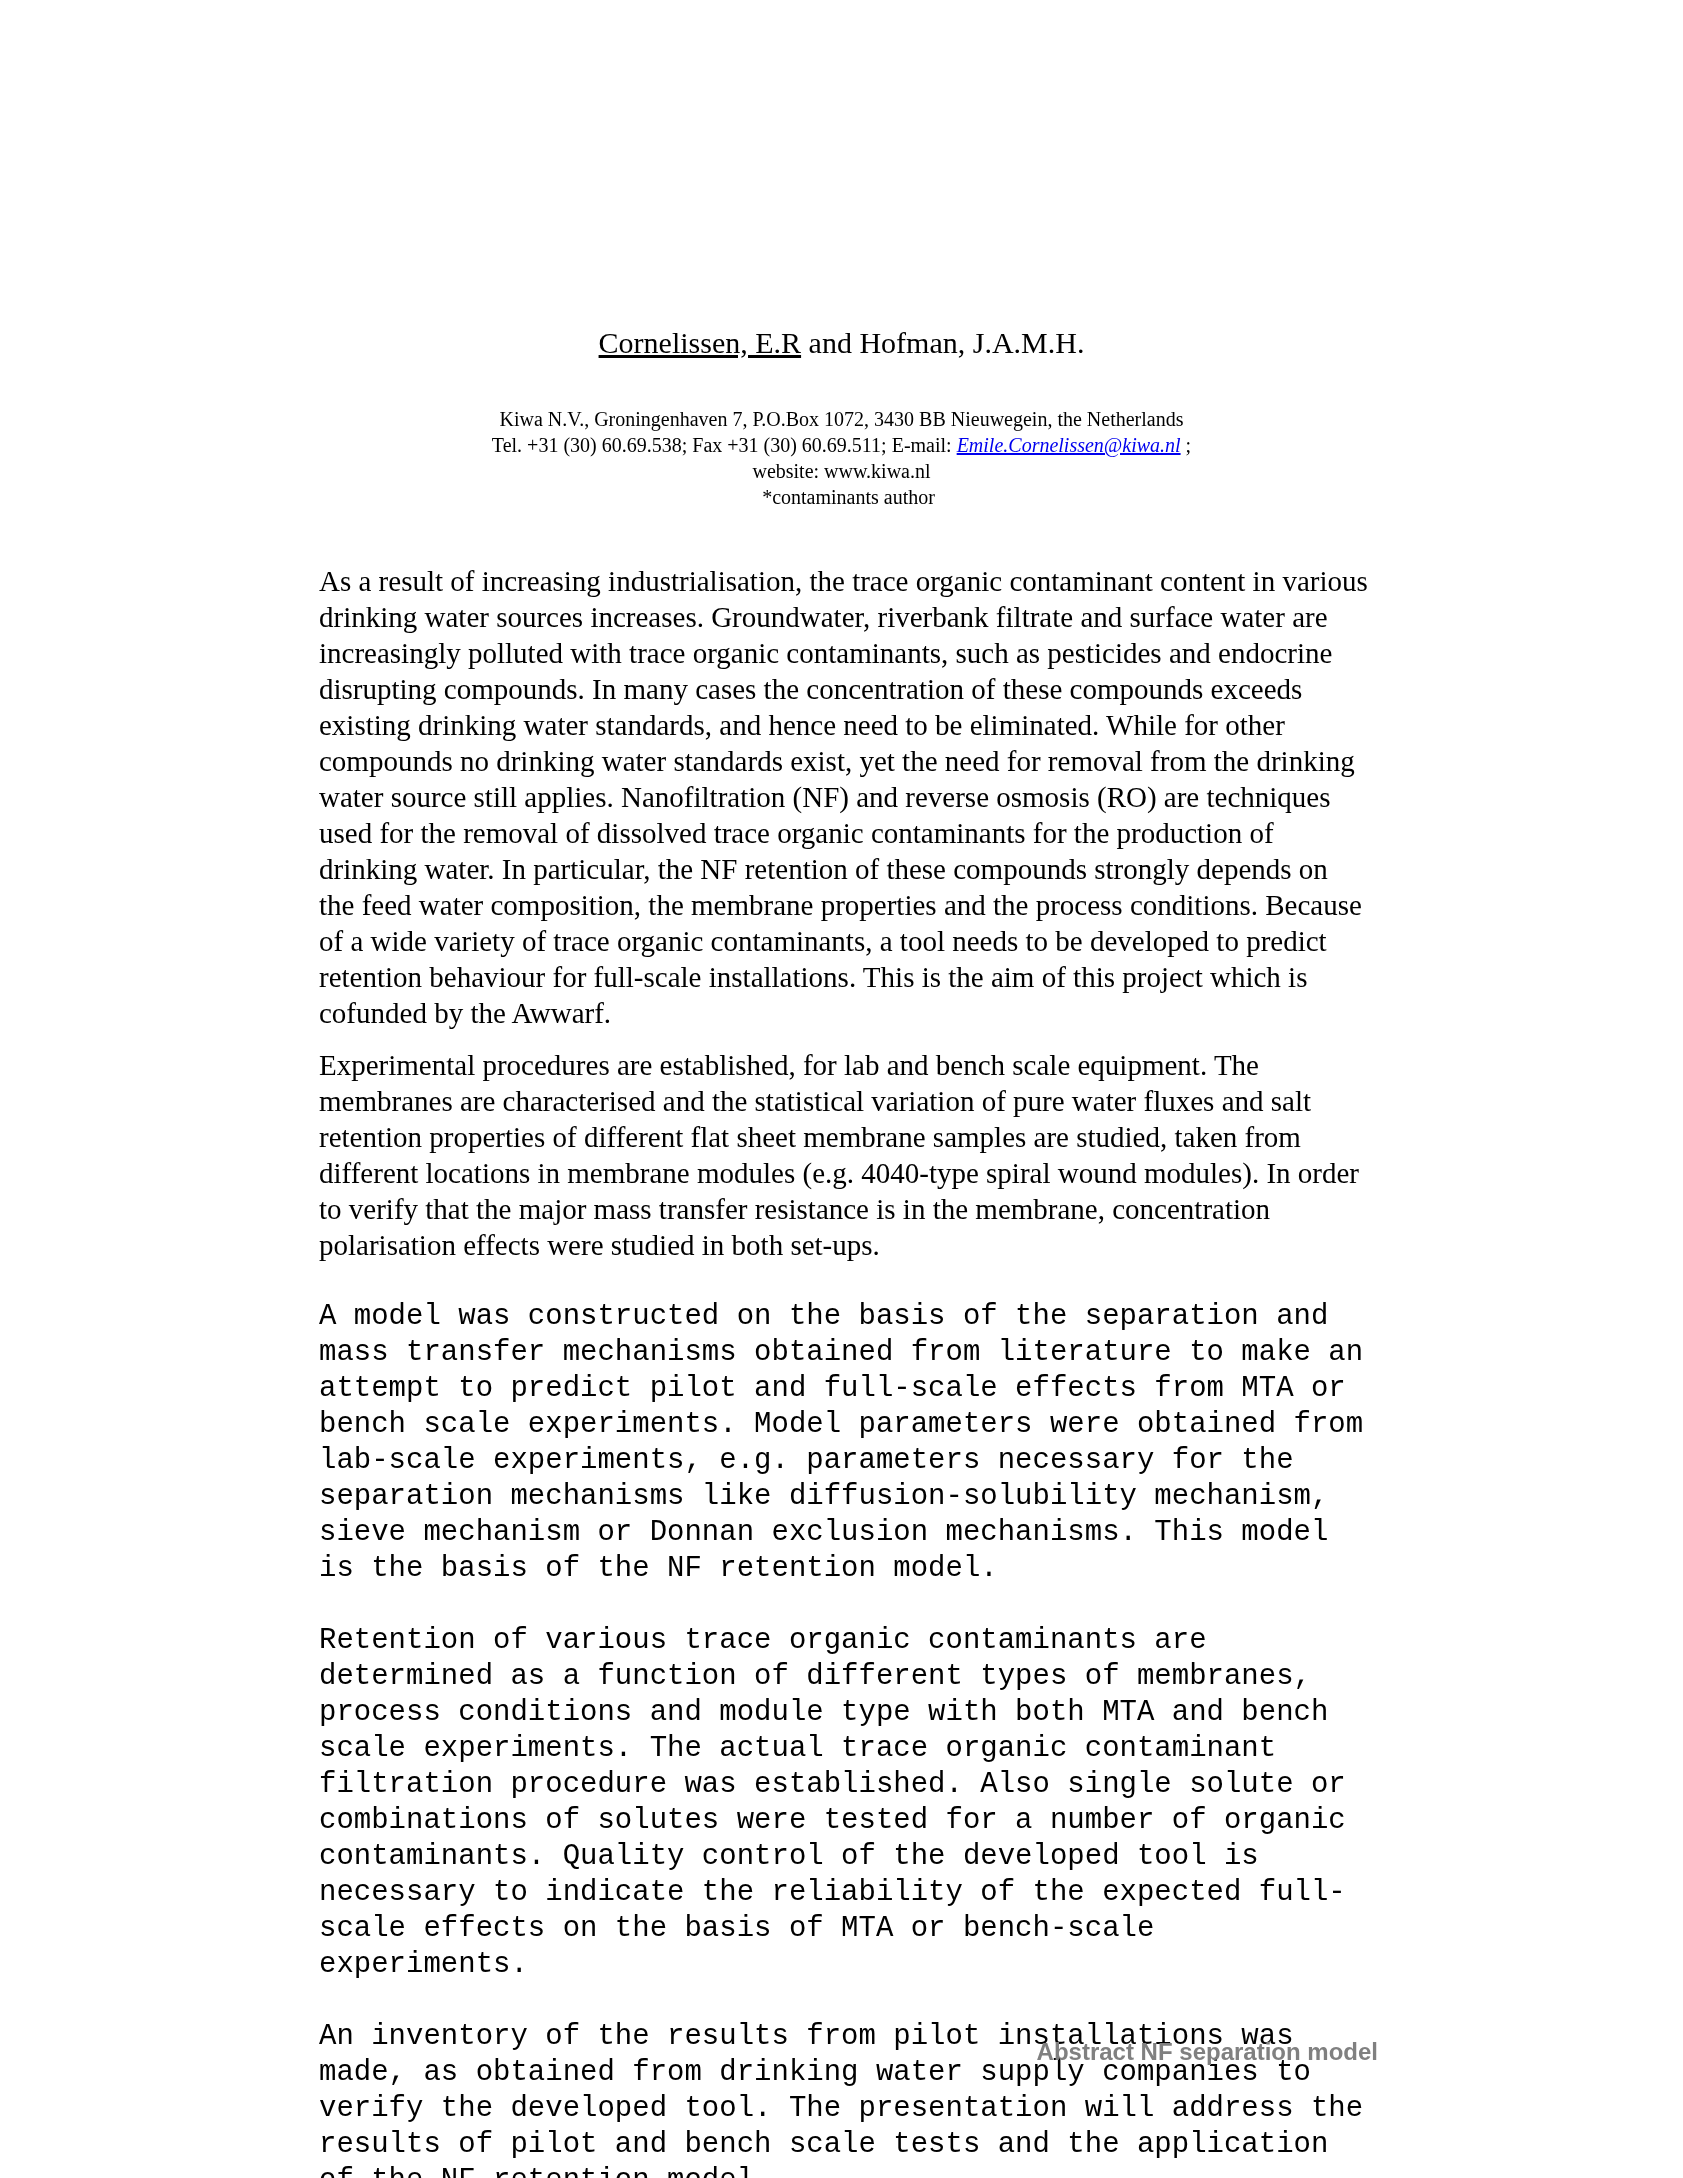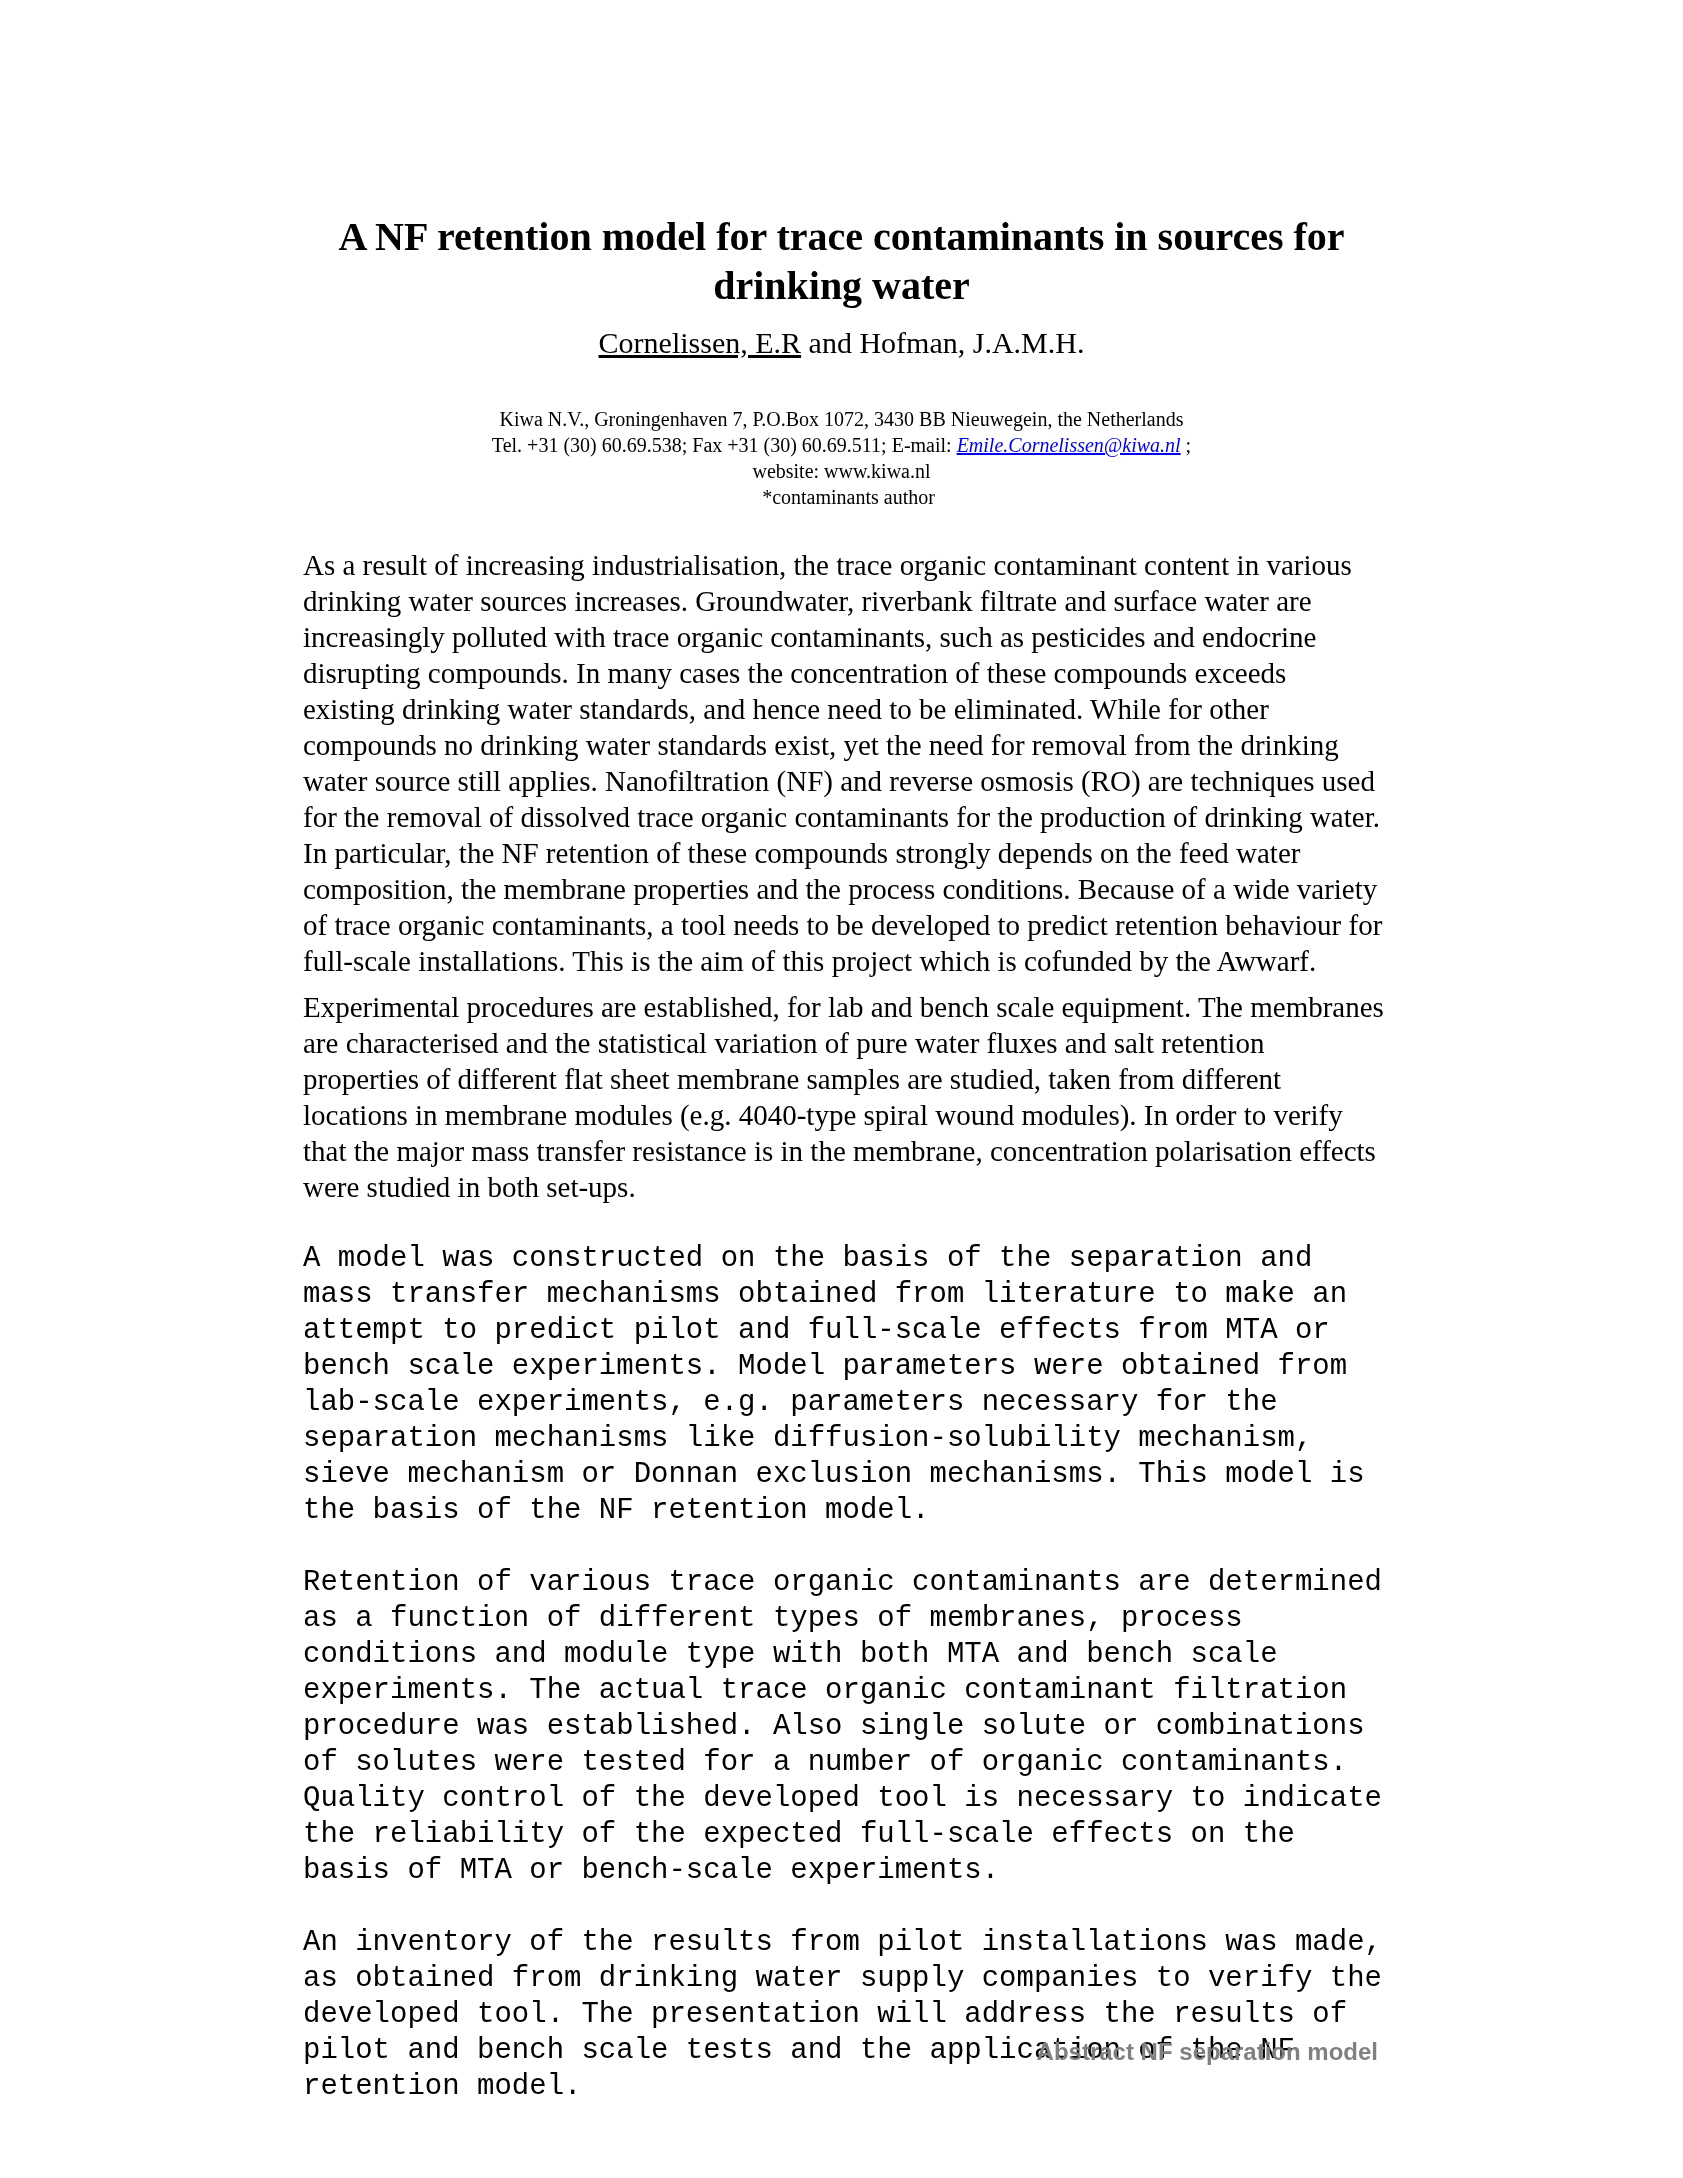--- a/index.html
+++ b/index.html
@@ -63,21 +63,21 @@
     }
     .body-text {
       position: absolute;
       left: 303px;
       width: 1081px;
       top: 547px;
       font-size: 29px;
       line-height: 36px;
     }
     .body-text p {
-      margin: 0;
+      margin: 16px;
     }
     .body-text p.gap-small {
       margin-top: 10px;
     }
     .body-text p.gap-large {
       margin-top: 36px;
       font-family: Liberation Mono, monospace;
     }
     .footer {
       position: absolute;
@@ -87,21 +87,20 @@
       font-weight: bold;
       font-size: 24px;
       color: #808080;
     }
   </style>
 </head>
 <body>
 
 <div class="page">
 
-  <h1 class="title">A NF retention model for trace contaminants in sources for drinking water</h1>
 
   <div class="authors">
     <span class="underline">Cornelissen, E.R</span><span> and </span><span>Hofman, J.A.M.H.</span>
   </div>
 
   <div class="affiliation">
     <div>Kiwa N.V., Groningenhaven 7, P.O.Box 1072, 3430 BB Nieuwegein, the Netherlands</div>
     <div>
       <span>Tel. +31 (30) 60.69.538; Fax +31 (30) 60.69.511; E-mail: </span><a title="Emile.Cornelissen@kiwa.nl">Emile.Cornelissen@kiwa.nl</a><span> ;</span>
     </div>

